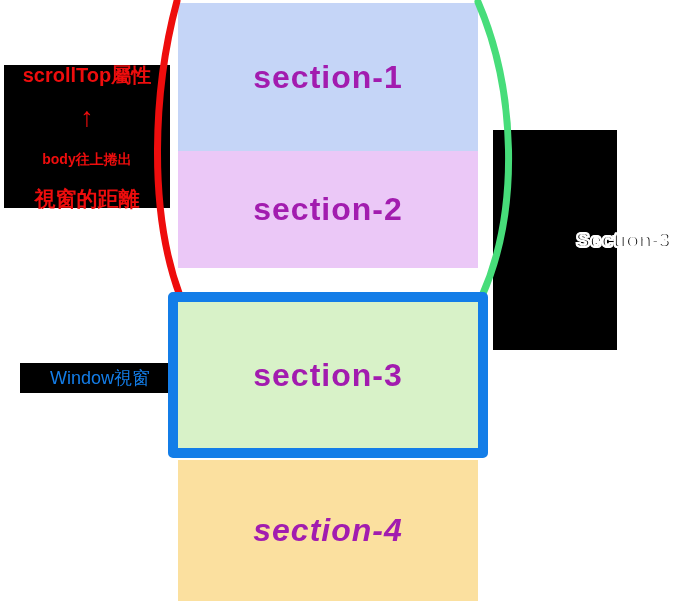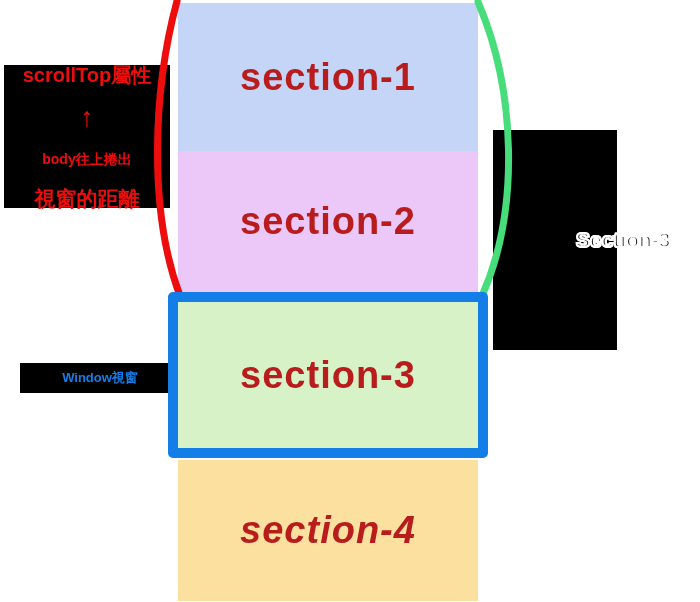--- a/index.html
+++ b/index.html
@@ -17,27 +17,27 @@
   .section {
     position: absolute;
     left: 178px;
     width: 300px;
     display: flex;
     align-items: center;
     justify-content: center;
     z-index: 10;
   }
   .section-label {
-    font-size: 38px;
+    font-size: 32px;
     font-weight: 600;
-    color: #b91c1c;
+    color: #a21caf;
     letter-spacing: 1px;
   }
   .sec1 { top: 3px;   height: 148px; }
-  .sec2 { top: 151px; height: 141px; }
+  .sec2 { top: 151px; height: 117px; }
   .sec4 { top: 460px; height: 141px; font-style: italic; }
 
   
   .viewport-box {
     position: absolute;
     left: 168px;
     top: 292px;
     width: 320px;
     height: 166px;
     box-sizing: border-box;
@@ -77,22 +77,22 @@
     top: 363px;
     width: 160px;
     height: 30px;
     background: #000000;
     z-index: 20;
     display: flex;
     align-items: center;
     justify-content: center;
   }
   .window-label {
-    font-size: 13px;
-    font-weight: bold;
+    font-size: 18px;
+    font-weight: normal;
   }
 
   .right-box {
     position: absolute;
     left: 493px;
     top: 130px;
     width: 124px;
     height: 220px;
     background: #000000;
     z-index: 20;

